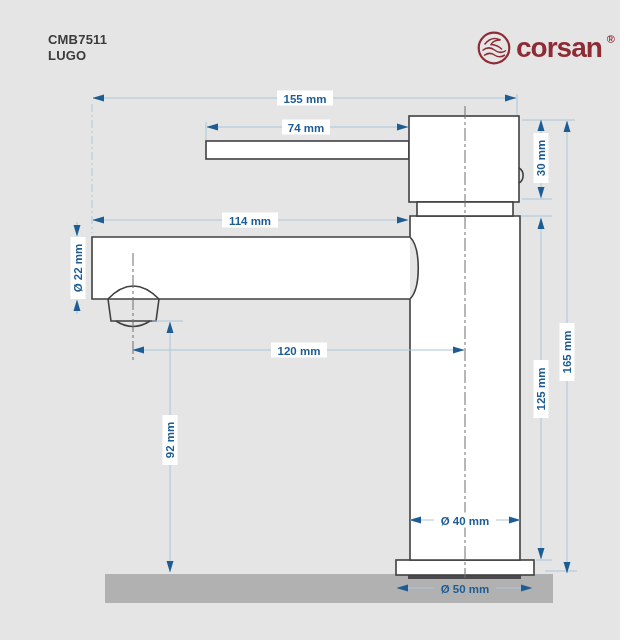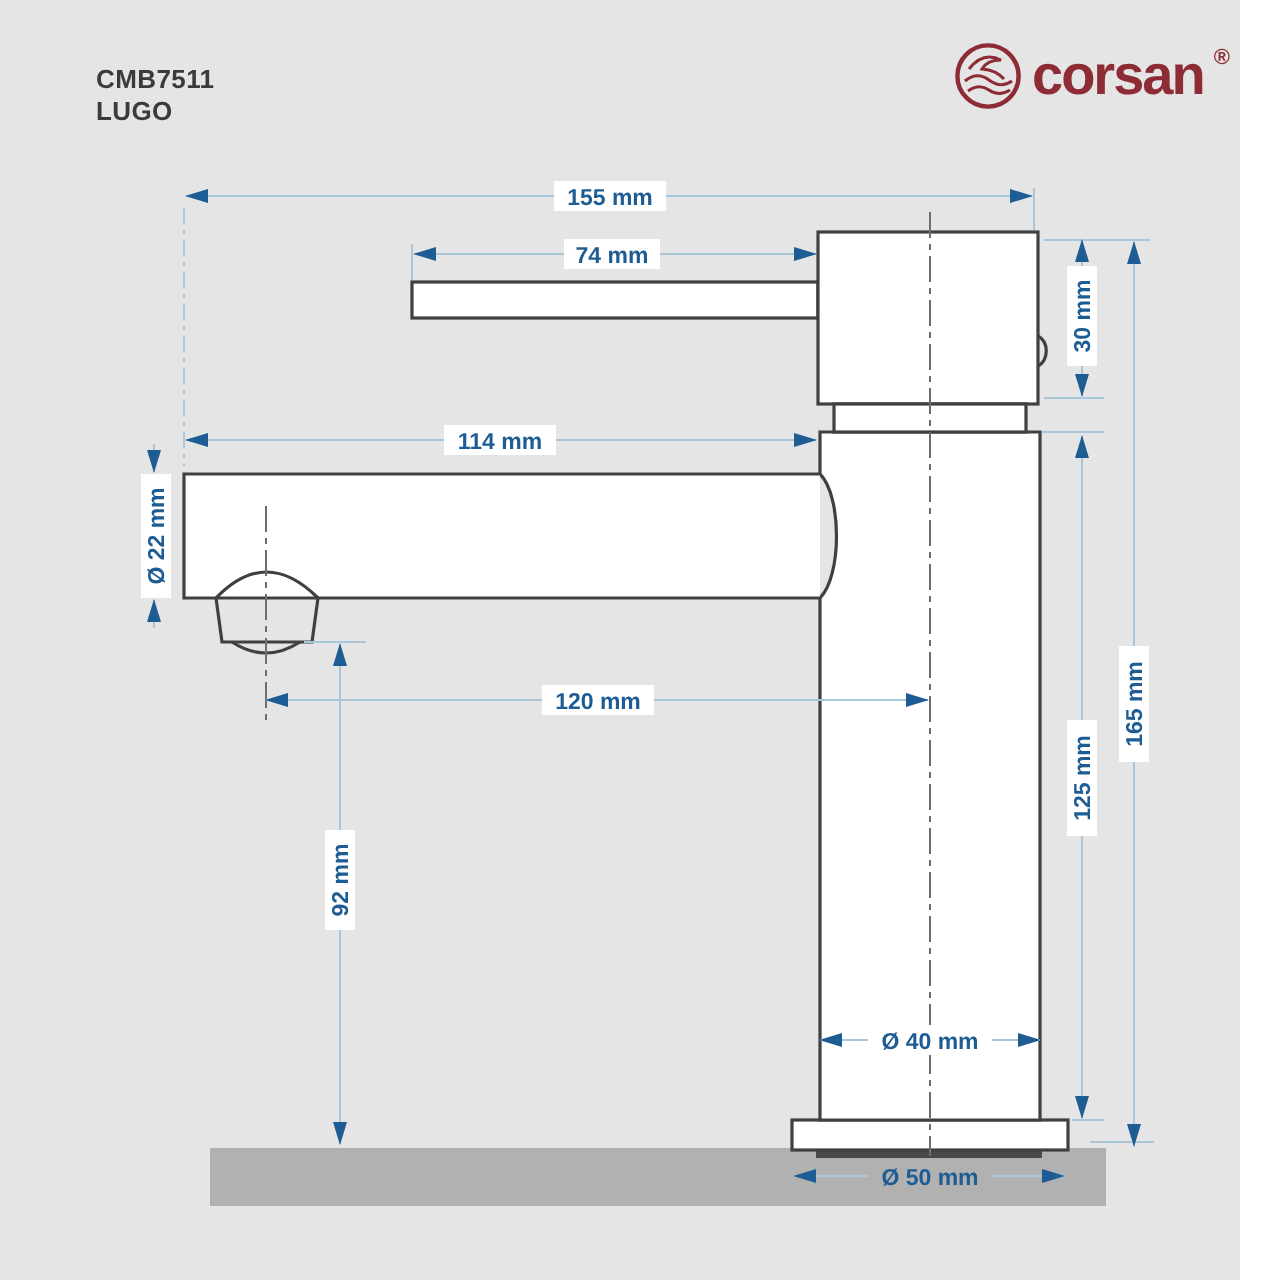--- a/index.html
+++ b/index.html
@@ -5,21 +5,21 @@
   html,body{margin:0;padding:0;background:#ffffff;}
   .canvas{
     position:relative;width:620px;height:640px;background:#e5e5e5;overflow:hidden;
     font-family:"Liberation Sans",sans-serif;
   }
   .header{
     position:absolute;left:48px;top:32px;color:#3b3b3d;
     font-size:13px;font-weight:bold;line-height:16px;letter-spacing:.2px;
   }
   .logo{
-    position:absolute;left:476px;top:20px;display:flex;align-items:center;gap:4px;
+    position:absolute;left:476px;top:30px;display:flex;align-items:center;gap:4px;
     color:#8d2c35;
   }
   .logo .brand-text{
     font-size:28px;font-weight:bold;letter-spacing:-1px;line-height:28px;
   }
   .logo .reg{
     font-size:11px;font-weight:bold;position:relative;top:-9px;left:1px;
   }
   svg text{
     font-family:"Liberation Sans",sans-serif;font-size:11.5px;font-weight:bold;

